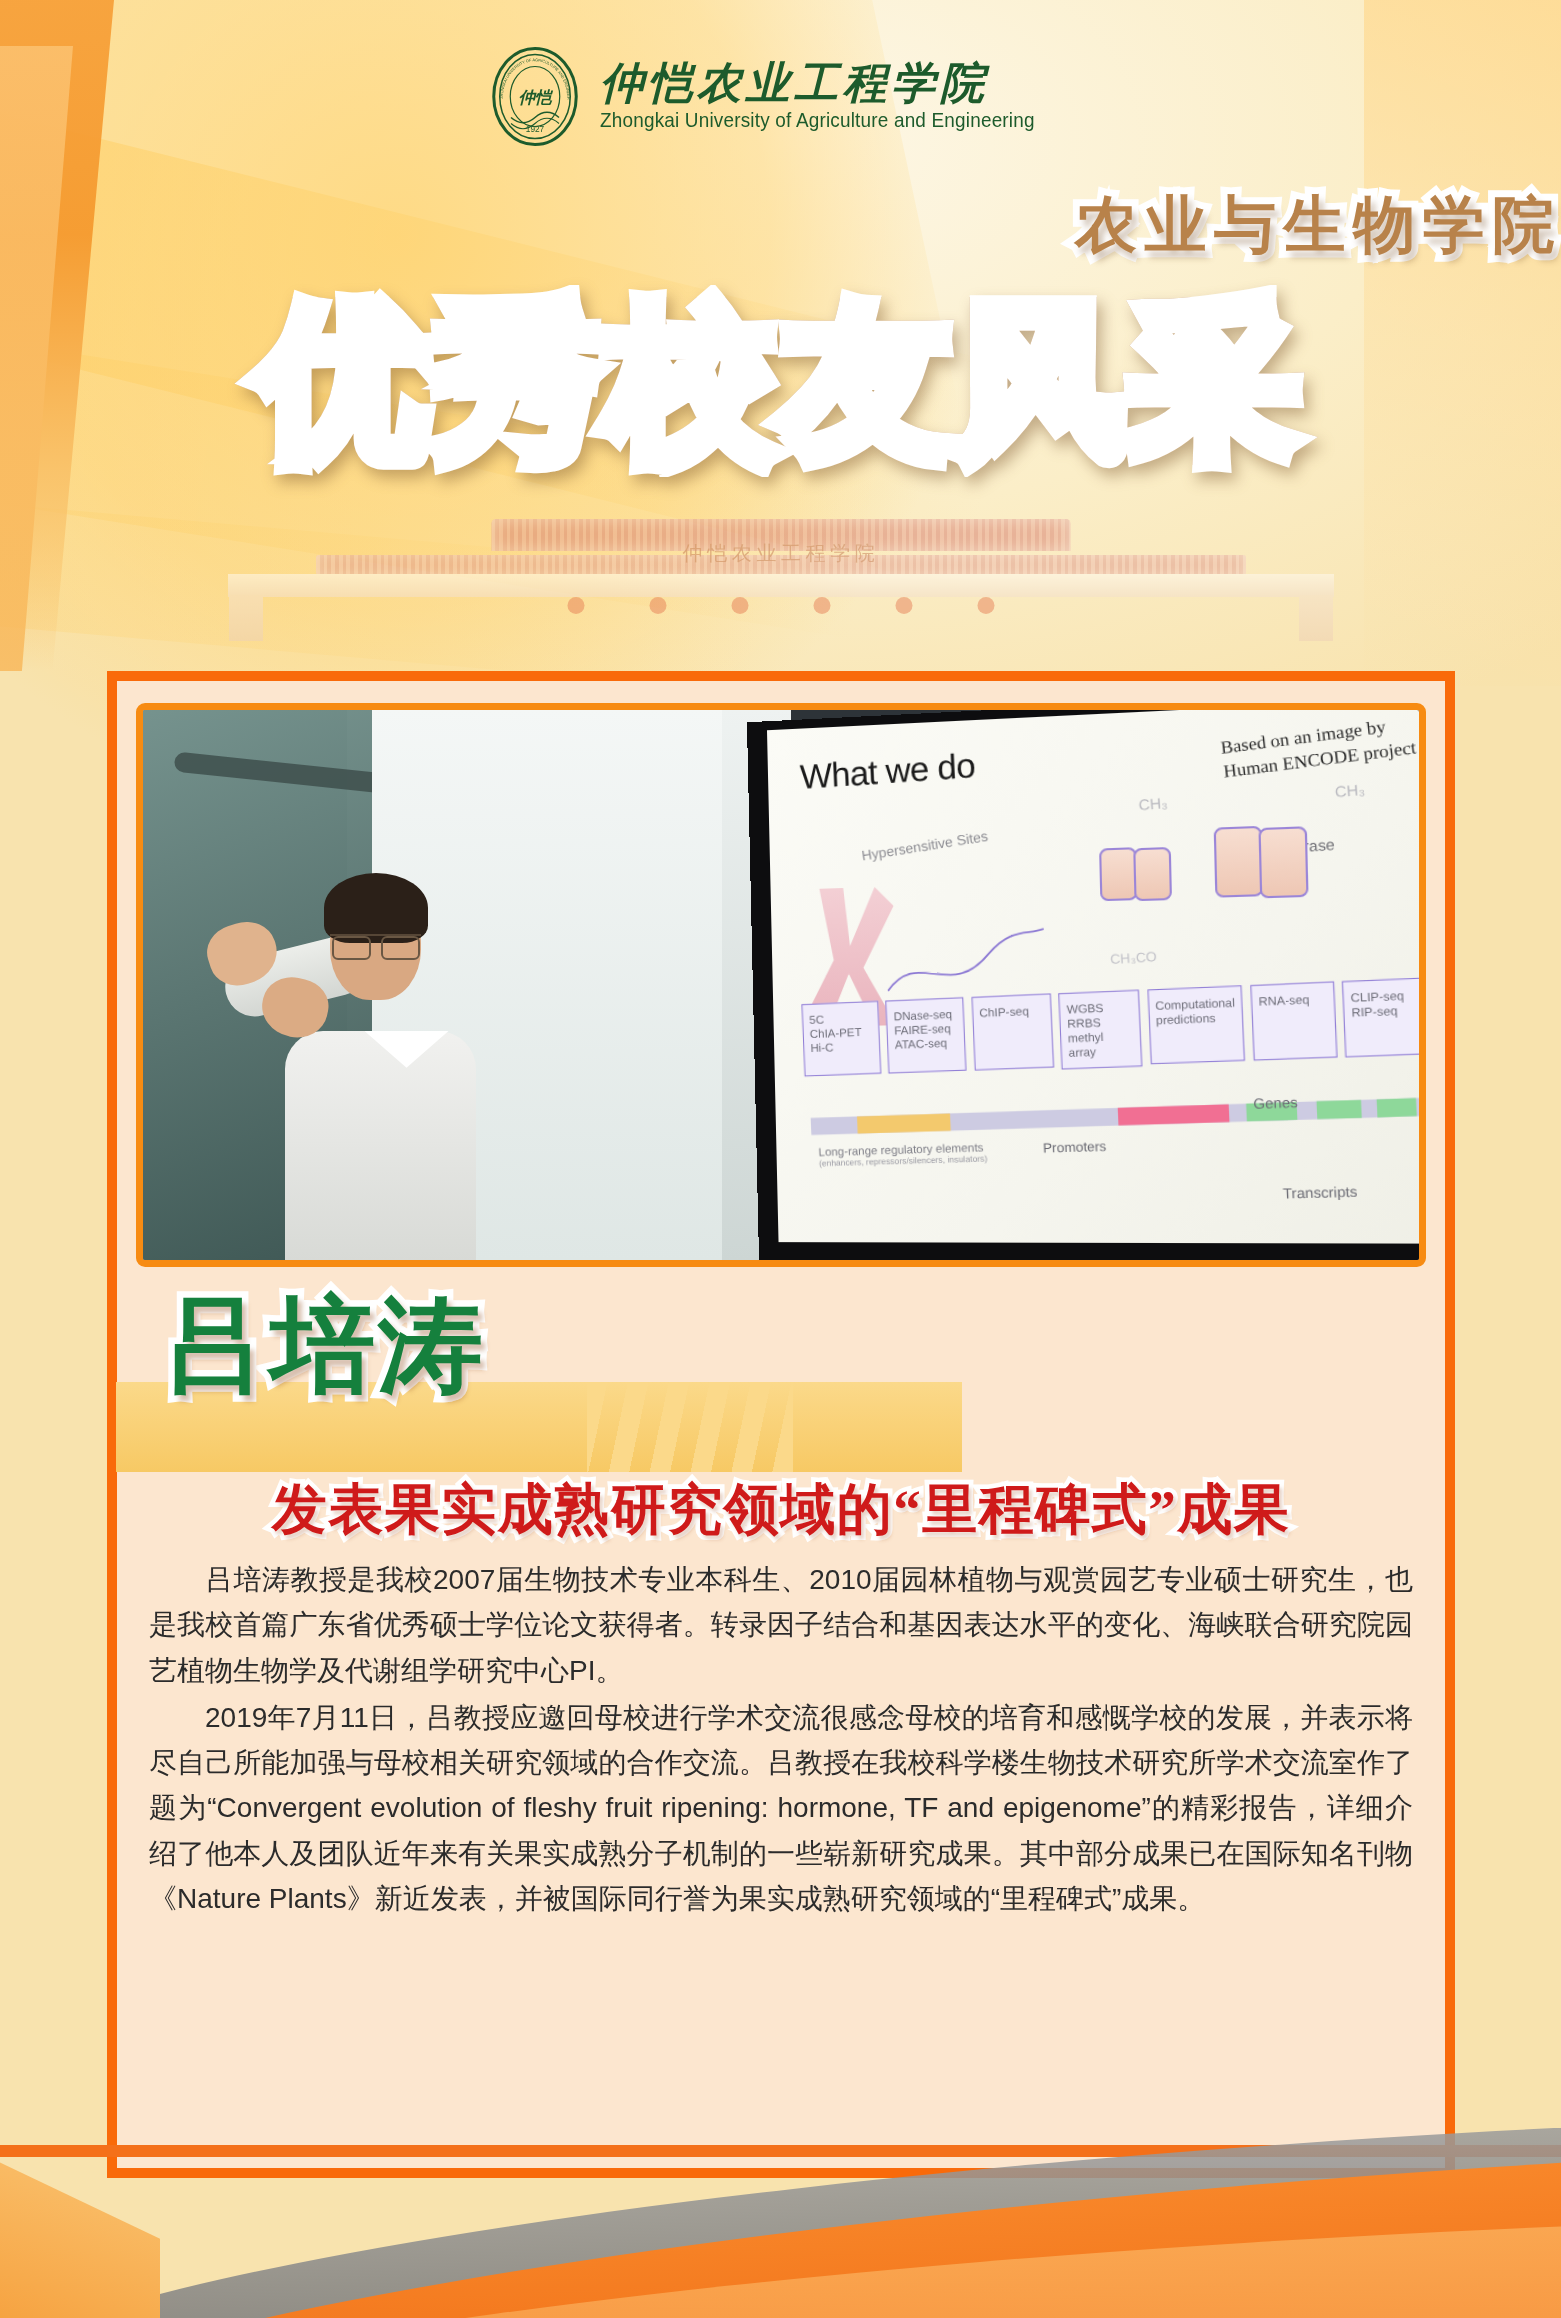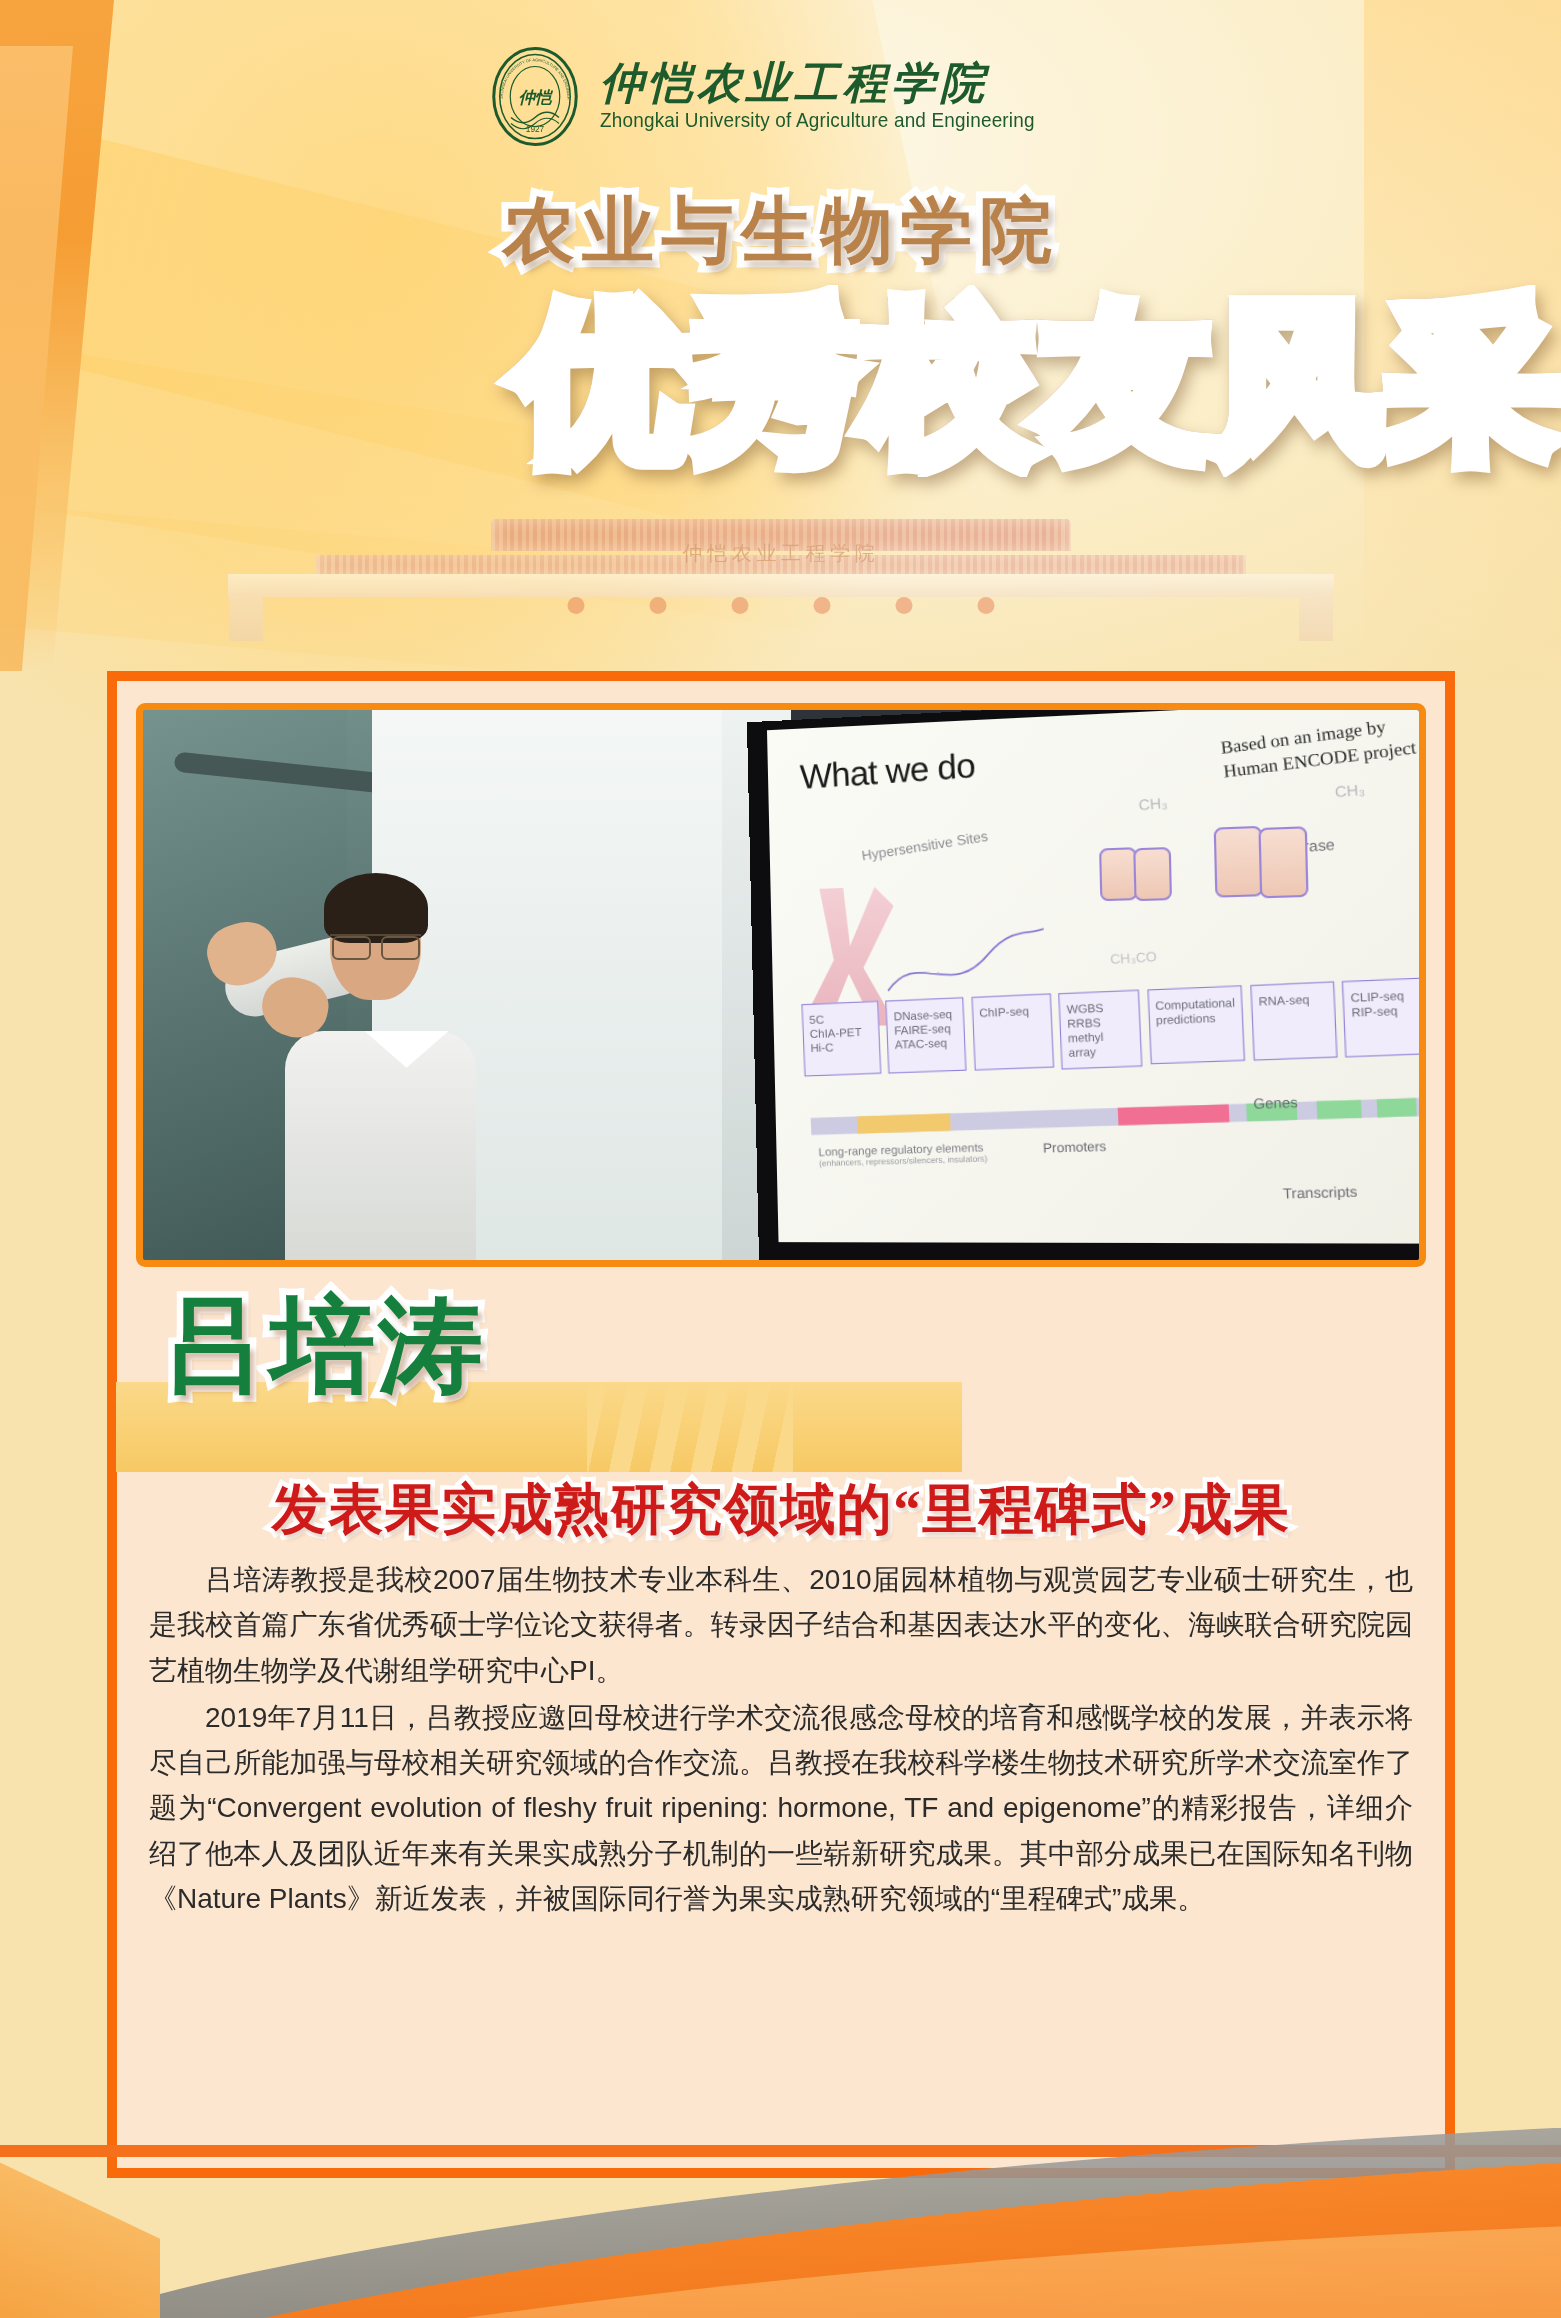--- a/index.html
+++ b/index.html
@@ -157,33 +157,33 @@
     line-height: 1.05;
   }
   .logo-en {
     font-size: 20.6px; color:#1d5b2c; letter-spacing: 0.2px;
     transform: scaleX(.92); transform-origin: left center;
     white-space: nowrap;
   }
 
   .title-line1 {
     position:absolute; left:0; right:0; top: 183px;
-    text-align:center;
+    text-align:right;
     font-family: "Liberation Sans","DejaVu Sans",sans-serif;
     font-weight: 700;
-    font-size: 72px;
+    font-size: 62px;
     letter-spacing: 7.6px;
     color:#b8824a;
     -webkit-text-stroke: 13.7px #ffffff;
     paint-order: stroke fill;
     text-shadow: 4.6px 6.9px 6.9px rgba(120,80,40,.35);
   }
   .title-line2 {
     position:absolute; left:0; right:0; top: 297px;
-    text-align:right;
+    text-align:center;
     font-family: "Liberation Sans","DejaVu Sans",sans-serif;
     font-weight: 700;
     font-size: 168px;
     letter-spacing: 6.1px;
     line-height: 1;
     background: linear-gradient(180deg,#c08a4f 0%, #b9814a 45%, #d79d5e 100%);
     -webkit-background-clip: text;
     background-clip: text;
     color: transparent;
     -webkit-text-stroke: 20px #ffffff;

